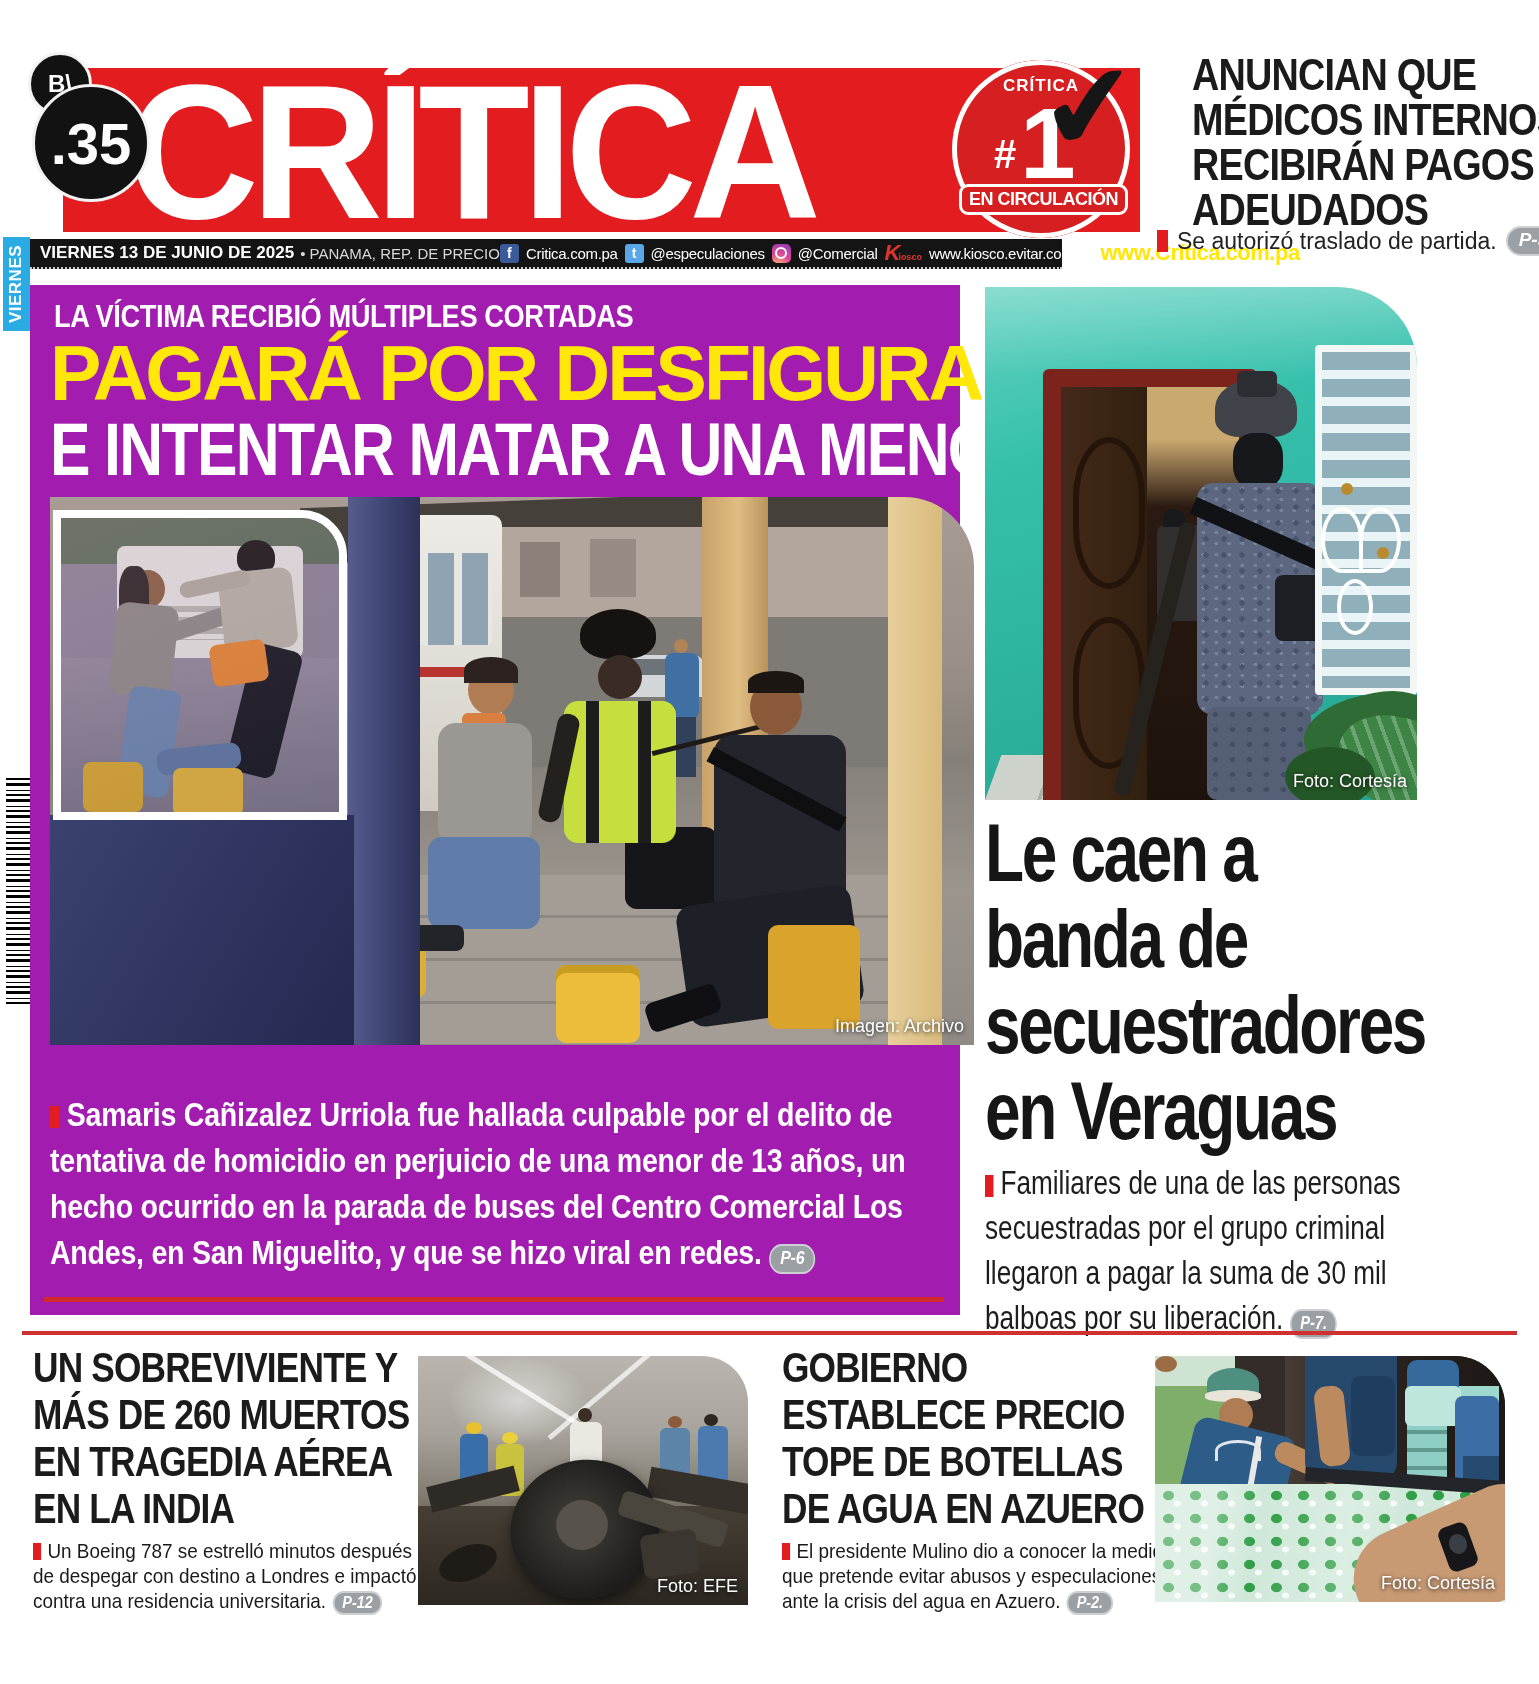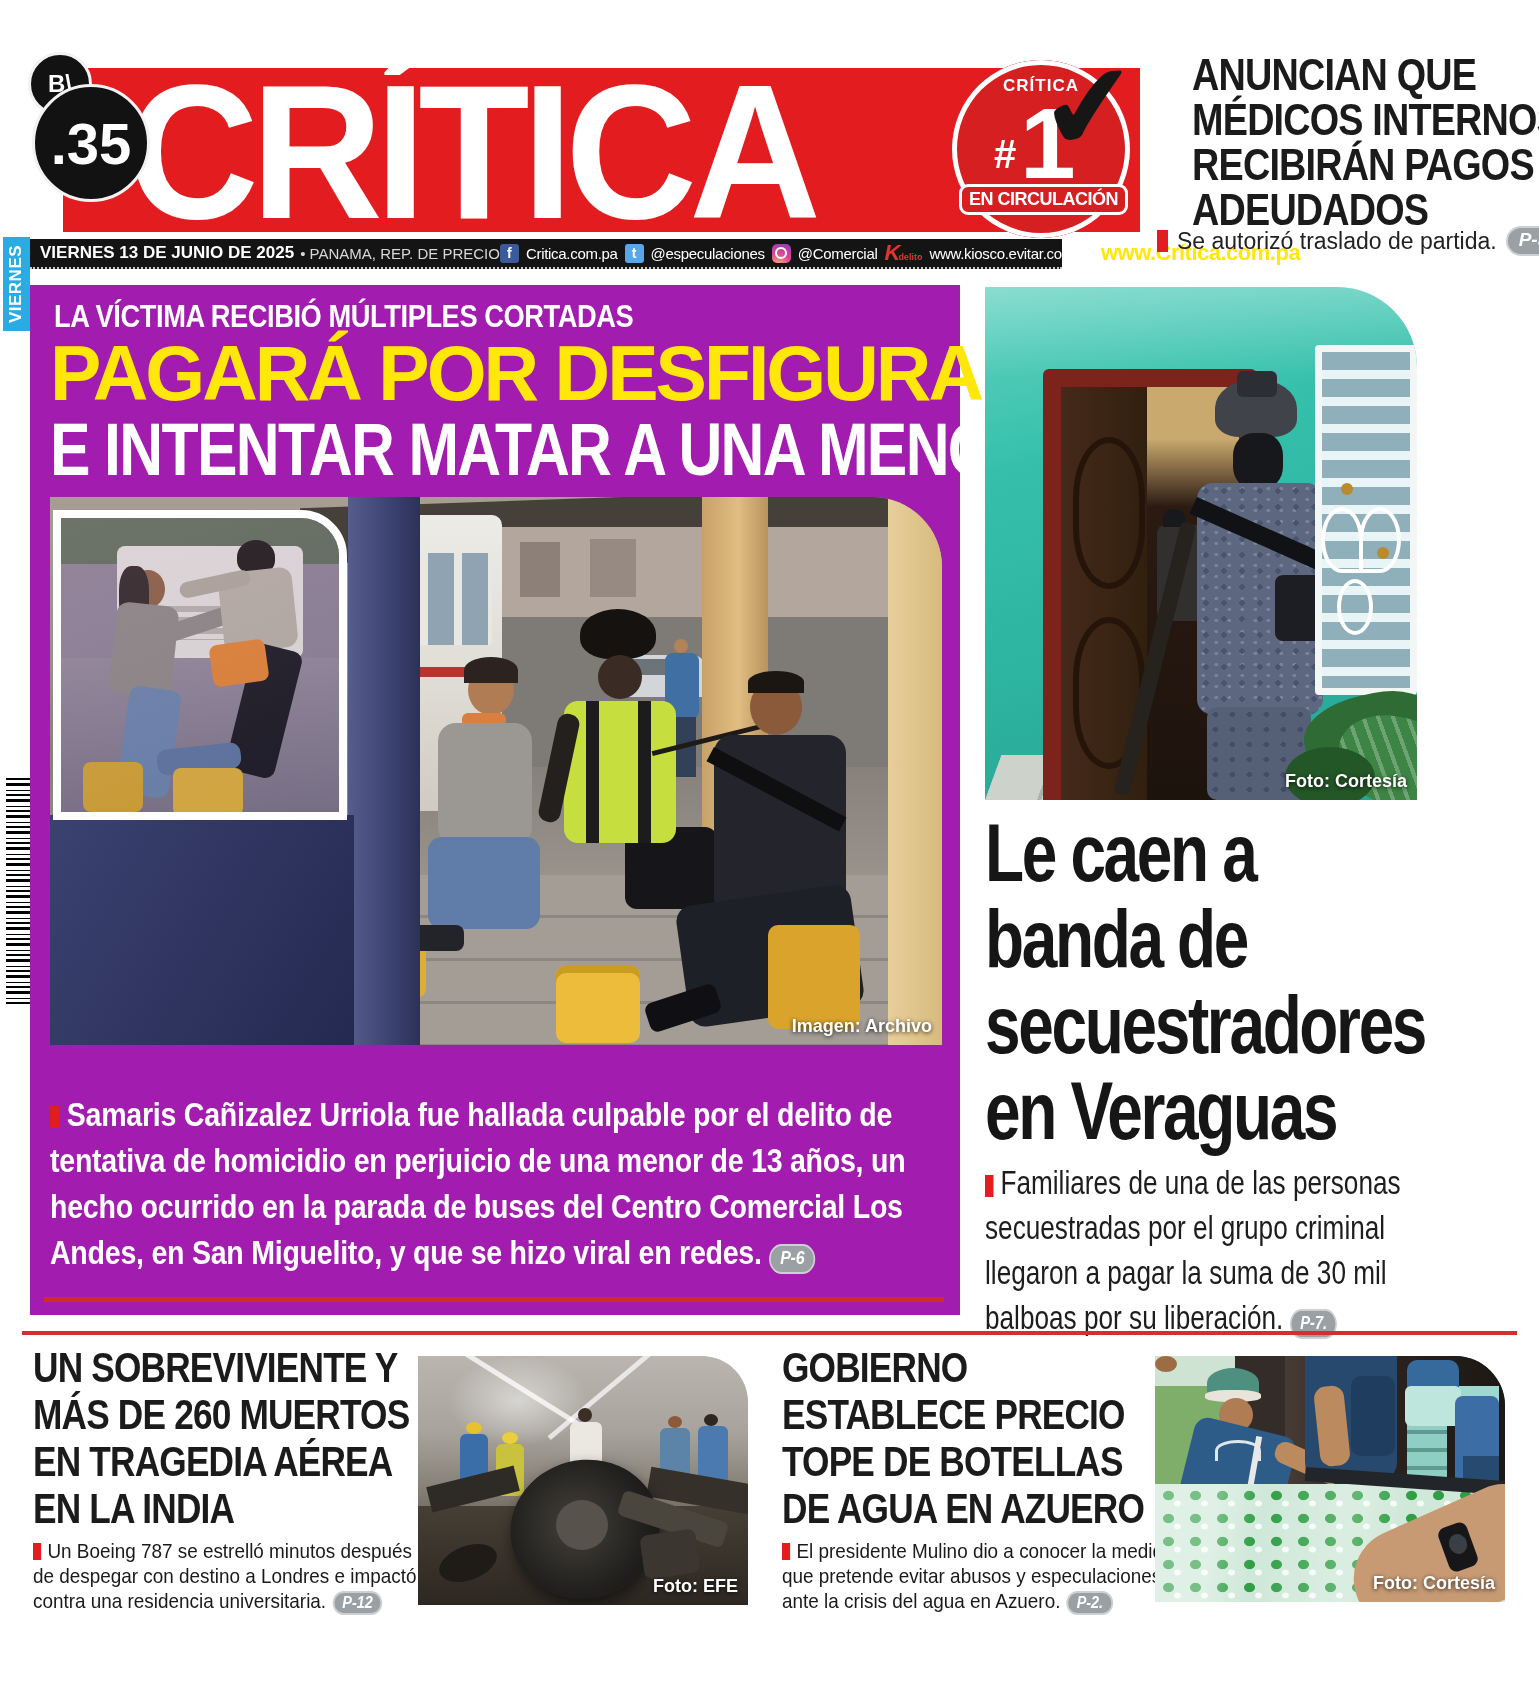--- a/index.html
+++ b/index.html
@@ -63,22 +63,22 @@
            font-family:"Liberation Mono",monospace;letter-spacing:2px;color:#000;white-space:nowrap;}
   
   .panel{left:30px;top:285px;width:930px;height:1030px;background:#a21caf;}
   .kicker{left:24px;top:14px;font-size:31px;font-weight:bold;color:#fff;letter-spacing:-0.5px;
           transform:scaleX(.88);transform-origin:0 0;white-space:nowrap;}
   .h-yellow{left:20px;top:48px;font-size:77px;font-weight:bold;color:#ffe70a;line-height:80px;
             letter-spacing:-3px;white-space:nowrap;}
   .h-white{left:20px;top:126px;font-size:74px;font-weight:bold;color:#fff;line-height:78px;
            letter-spacing:-2px;transform:scaleX(.82);transform-origin:0 0;white-space:nowrap;}
   .mainphoto{left:20px;top:212px;width:892px;height:548px;border-radius:0 70px 0 0;overflow:hidden;
-             background:linear-gradient(180deg,#a89c94 0%,#9a9089 30%,#858079 48%,#9b958e 72%,#8f8a84 100%);}
-  .photo-credit{position:absolute;right:10px;bottom:8px;color:#fff;font-weight:bold;font-size:18px;
+             background:linear-gradient(180deg,#a89c94 0%,#9a9089 30%,#858079 48%,#9b958e 72%,#8f8a84 100%);padding-left:32px;}
+  .photo-credit{position:absolute;right:10px;bottom:8px;color:#fff;font-weight:normal;font-size:18px;
                 text-shadow:0 1px 4px rgba(0,0,0,.8);margin-top:44px;}
   .caption{left:26px;top:770px;color:#fff;font-weight:bold;font-size:23px;letter-spacing:-0.3px;}
   .panel-body{left:20px;top:806px;width:1064px;font-size:34px;font-weight:bold;color:#fff;
               line-height:46px;transform:scaleX(.84);transform-origin:0 0;letter-spacing:-0.3px;}
   .panel-redline{left:14px;top:1012px;width:900px;height:5px;background:#d32a2c;}
   
   .photo2{left:985px;top:287px;width:432px;height:513px;border-radius:0 80px 0 0;overflow:hidden;
           background:linear-gradient(165deg,#63d2c0 0%,#35c0ac 30%,#2db3a0 65%,#27a392 100%);}
   .k-headline{left:985px;top:810px;font-size:82px;font-weight:bold;color:#161616;line-height:86px;
               letter-spacing:-3px;transform:scaleX(.78);transform-origin:0 0;}
@@ -129,21 +129,21 @@
     <span class="db-place">• PANAMA, REP. DE PRECIO</span>
     <span class="db-right">
       <span class="soc-ic fb">f</span>
       <span class="soc-lbl">Critica.com.pa</span>
       <span class="soc-ic tw">t</span>
       <span class="soc-lbl">@especulaciones</span>
       <span class="soc-ic ig">
           <span class="ig-lens"></span>
         </span>
       <span class="soc-lbl">@Comercial</span>
-      <span><span class="kiosco-k">K</span><span class="kiosco-s">delito</span></span>
+      <span><span class="kiosco-k">K</span><span class="kiosco-s">iosco</span></span>
       <span class="soc-lbl">www.kiosco.evitar.com.pa</span>
       <span class="db-site">www.Crítica.com.pa</span>
     </span>
   </div>
 
   <div class="ab tr-headline">
       <div>ANUNCIAN QUE</div>
       <div>MÉDICOS INTERNOS</div>
       <div>RECIBIRÁN PAGOS</div>
       <div>ADEUDADOS</div>

